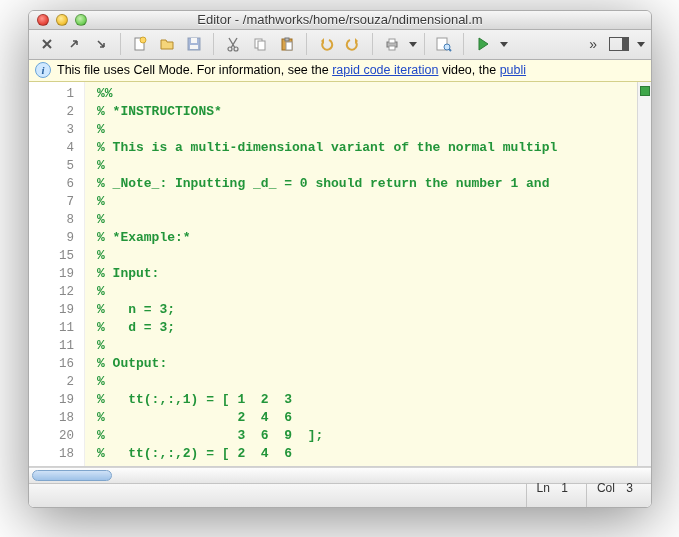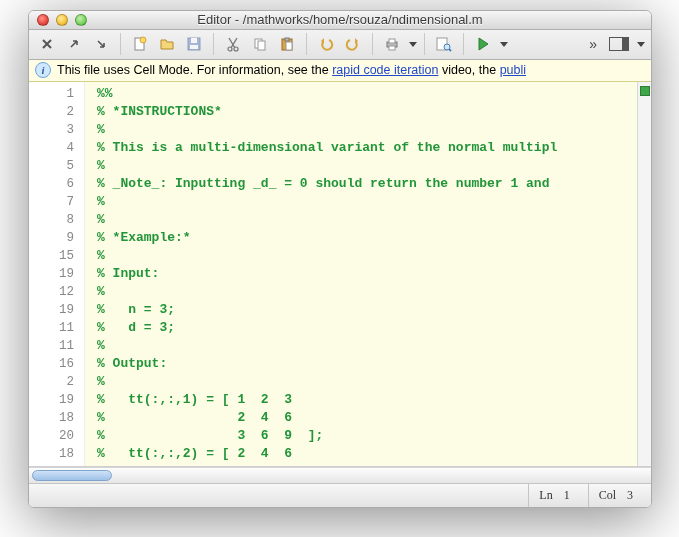--- a/index.html
+++ b/index.html
@@ -122,22 +122,22 @@
     position:absolute; left:3px; top:2px; height:11px; width:80px;
     background:linear-gradient(#cfe2f7,#9fc2e8); border:1px solid #7fa5cc; border-radius:6px;
   }
   .statusbar {
     height:24px; background:linear-gradient(#f7f7f7,#e4e4e4);
     border-top:1px solid #c4c4c4;
     display:flex; align-items:center; justify-content:flex-end;
     padding:0 8px; gap:8px; font-size:12px; color:#333;
   }
   .statusbar .cell {
-    border-left:1px solid #c4c4c4; padding:4px 10px; height:100%;
-    display:flex; align-items:flex-start; gap:4px;font-family:Liberation Serif, serif;
+    border-left:1px solid #c4c4c4; padding:12px 10px; height:100%;
+    display:flex; align-items:flex-end; gap:4px;
   }
 
   svg { display:block; }
 </style>
 </head>
 <body>
 
 <div class="shadow-wrap">
 <div class="window">
 

